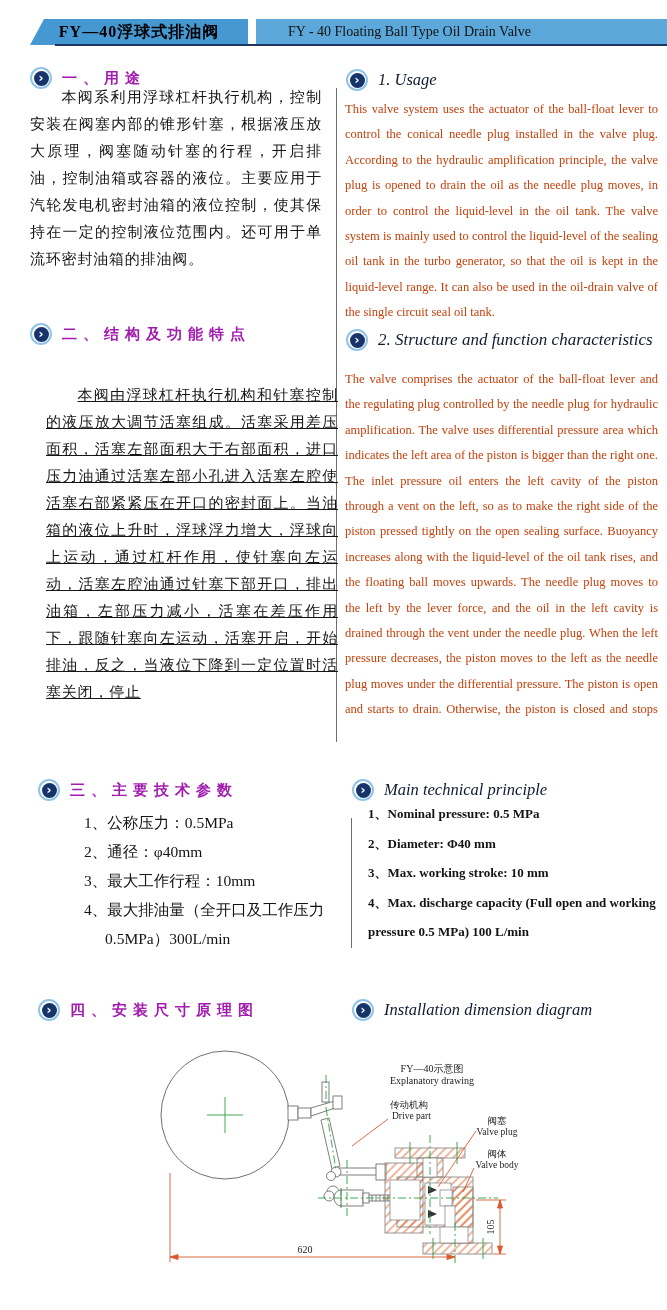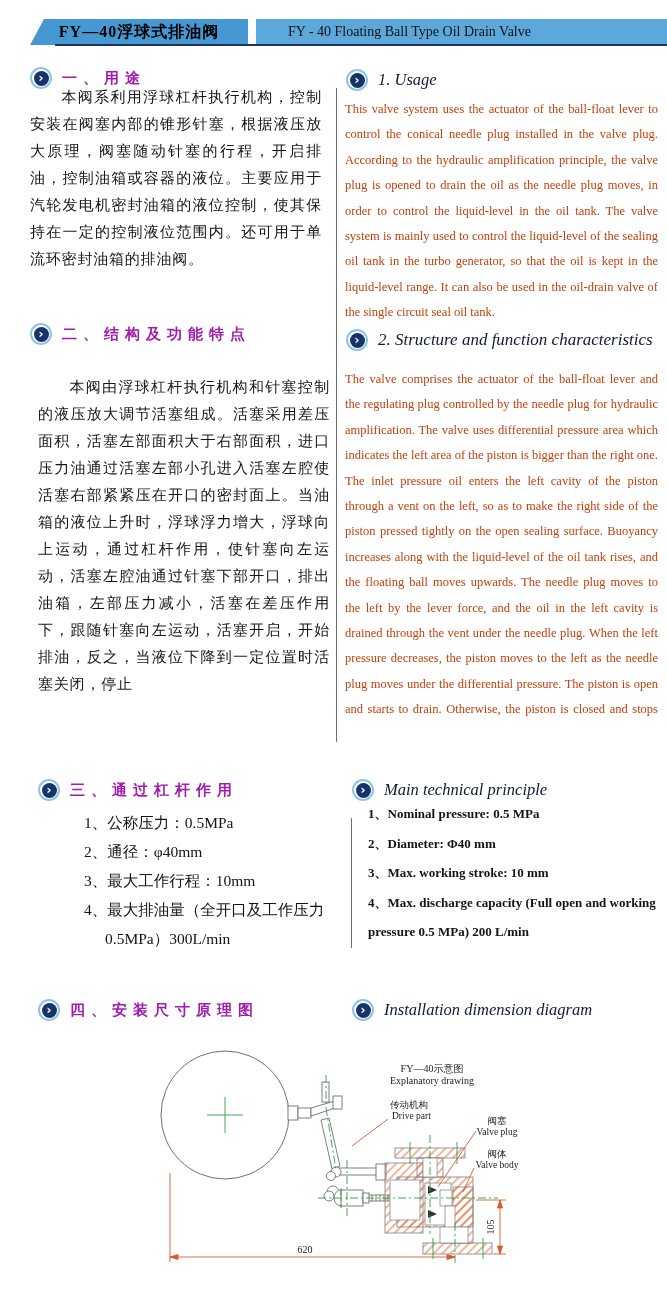--- a/index.html
+++ b/index.html
@@ -77,54 +77,54 @@
     <span class="en-h">1. Usage</span>
   </div>
   <p class="body-en" style="top:97px;left:345px;height:228px;margin:0;">This valve system uses the actuator of the ball-float lever to control the conical needle plug installed in the valve plug. According to the hydraulic amplification principle, the valve plug is opened to drain the oil as the needle plug moves, in order to control the liquid-level in the oil tank. The valve system is mainly used to control the liquid-level of the sealing oil tank in the turbo generator, so that the oil is kept in the liquid-level range. It can also be used in the oil-drain valve of the single circuit seal oil tank.</p>
 
   <div class="sec-head" style="top:322px;left:30px;">
     <span class="sec-icon">
         <span class="sec-icon-inner">›</span>
       </span>
     <span class="zh-h">二、结构及功能特点</span>
   </div>
-  <p class="body-zh" style="top:366px;left:30px;height:356px;margin:8px;">本阀由浮球杠杆执行机构和针塞控制的液压放大调节活塞组成。活塞采用差压面积，活塞左部面积大于右部面积，进口压力油通过活塞左部小孔进入活塞左腔使活塞右部紧紧压在开口的密封面上。当油箱的液位上升时，浮球浮力增大，浮球向上运动，通过杠杆作用，使针塞向左运动，活塞左腔油通过针塞下部开口，排出油箱，左部压力减小，活塞在差压作用下，跟随针塞向左运动，活塞开启，开始排油，反之，当液位下降到一定位置时活塞关闭，停止</p>
+  <p class="body-zh" style="top:366px;left:30px;height:356px;margin:16px;text-decoration:underline;">本阀由浮球杠杆执行机构和针塞控制的液压放大调节活塞组成。活塞采用差压面积，活塞左部面积大于右部面积，进口压力油通过活塞左部小孔进入活塞左腔使活塞右部紧紧压在开口的密封面上。当油箱的液位上升时，浮球浮力增大，浮球向上运动，通过杠杆作用，使针塞向左运动，活塞左腔油通过针塞下部开口，排出油箱，左部压力减小，活塞在差压作用下，跟随针塞向左运动，活塞开启，开始排油，反之，当液位下降到一定位置时活塞关闭，停止</p>
 
   <div class="sec-head" style="top:328px;left:346px;">
     <span class="sec-icon">
         <span class="sec-icon-inner">›</span>
       </span>
     <span class="en-h" style="font-size:17px;">2. Structure and function characteristics</span>
   </div>
   <p class="body-en" style="top:367px;left:345px;height:357px;margin:0;">The valve comprises the actuator of the ball-float lever and the regulating plug controlled by the needle plug for hydraulic amplification. The valve uses differential pressure area which indicates the left area of the piston is bigger than the right one. The inlet pressure oil enters the left cavity of the piston through a vent on the left, so as to make the right side of the piston pressed tightly on the open sealing surface. Buoyancy increases along with the liquid-level of the oil tank rises, and the floating ball moves upwards. The needle plug moves to the left by the lever force, and the oil in the left cavity is drained through the vent under the needle plug. When the left pressure decreases, the piston moves to the left as the needle plug moves under the differential pressure. The piston is open and starts to drain. Otherwise, the piston is closed and stops draining when the</p>
 
   <div class="sec-head" style="top:778px;left:38px;">
     <span class="sec-icon">
         <span class="sec-icon-inner">›</span>
       </span>
-    <span class="zh-h">三、通过杠杆作用</span>
+    <span class="zh-h">三、主要技术参数</span>
   </div>
   <div class="list-zh" style="top:808px;left:84px;">
     <div class="li">1、公称压力：0.5MPa</div>
     <div class="li">2、通径：φ40mm</div>
     <div class="li">3、最大工作行程：10mm</div>
     <div class="li">4、最大排油量（全开口及工作压力0.5MPa）300L/min</div>
   </div>
 
   <div class="sec-head" style="top:778px;left:352px;">
     <span class="sec-icon">
         <span class="sec-icon-inner">›</span>
       </span>
     <span class="en-h">Main technical principle</span>
   </div>
   <div class="list-en" style="top:799px;left:368px;font-weight:bold;">
     <div class="li">1、Nominal pressure: 0.5 MPa</div>
     <div class="li">2、Diameter: Φ40 mm</div>
     <div class="li">3、Max. working stroke: 10 mm</div>
-    <div class="li">4、Max. discharge capacity (Full open and working pressure 0.5 MPa) 200 L/min</div>
+    <div class="li">4、Max. discharge capacity (Full open and working pressure 0.5 MPa) 100 L/min</div>
   </div>
 
   <div class="sec-head" style="top:998px;left:38px;">
     <span class="sec-icon">
         <span class="sec-icon-inner">›</span>
       </span>
     <span class="zh-h">四、安装尺寸原理图</span>
   </div>
   <div class="sec-head" style="top:998px;left:352px;">
     <span class="sec-icon">

